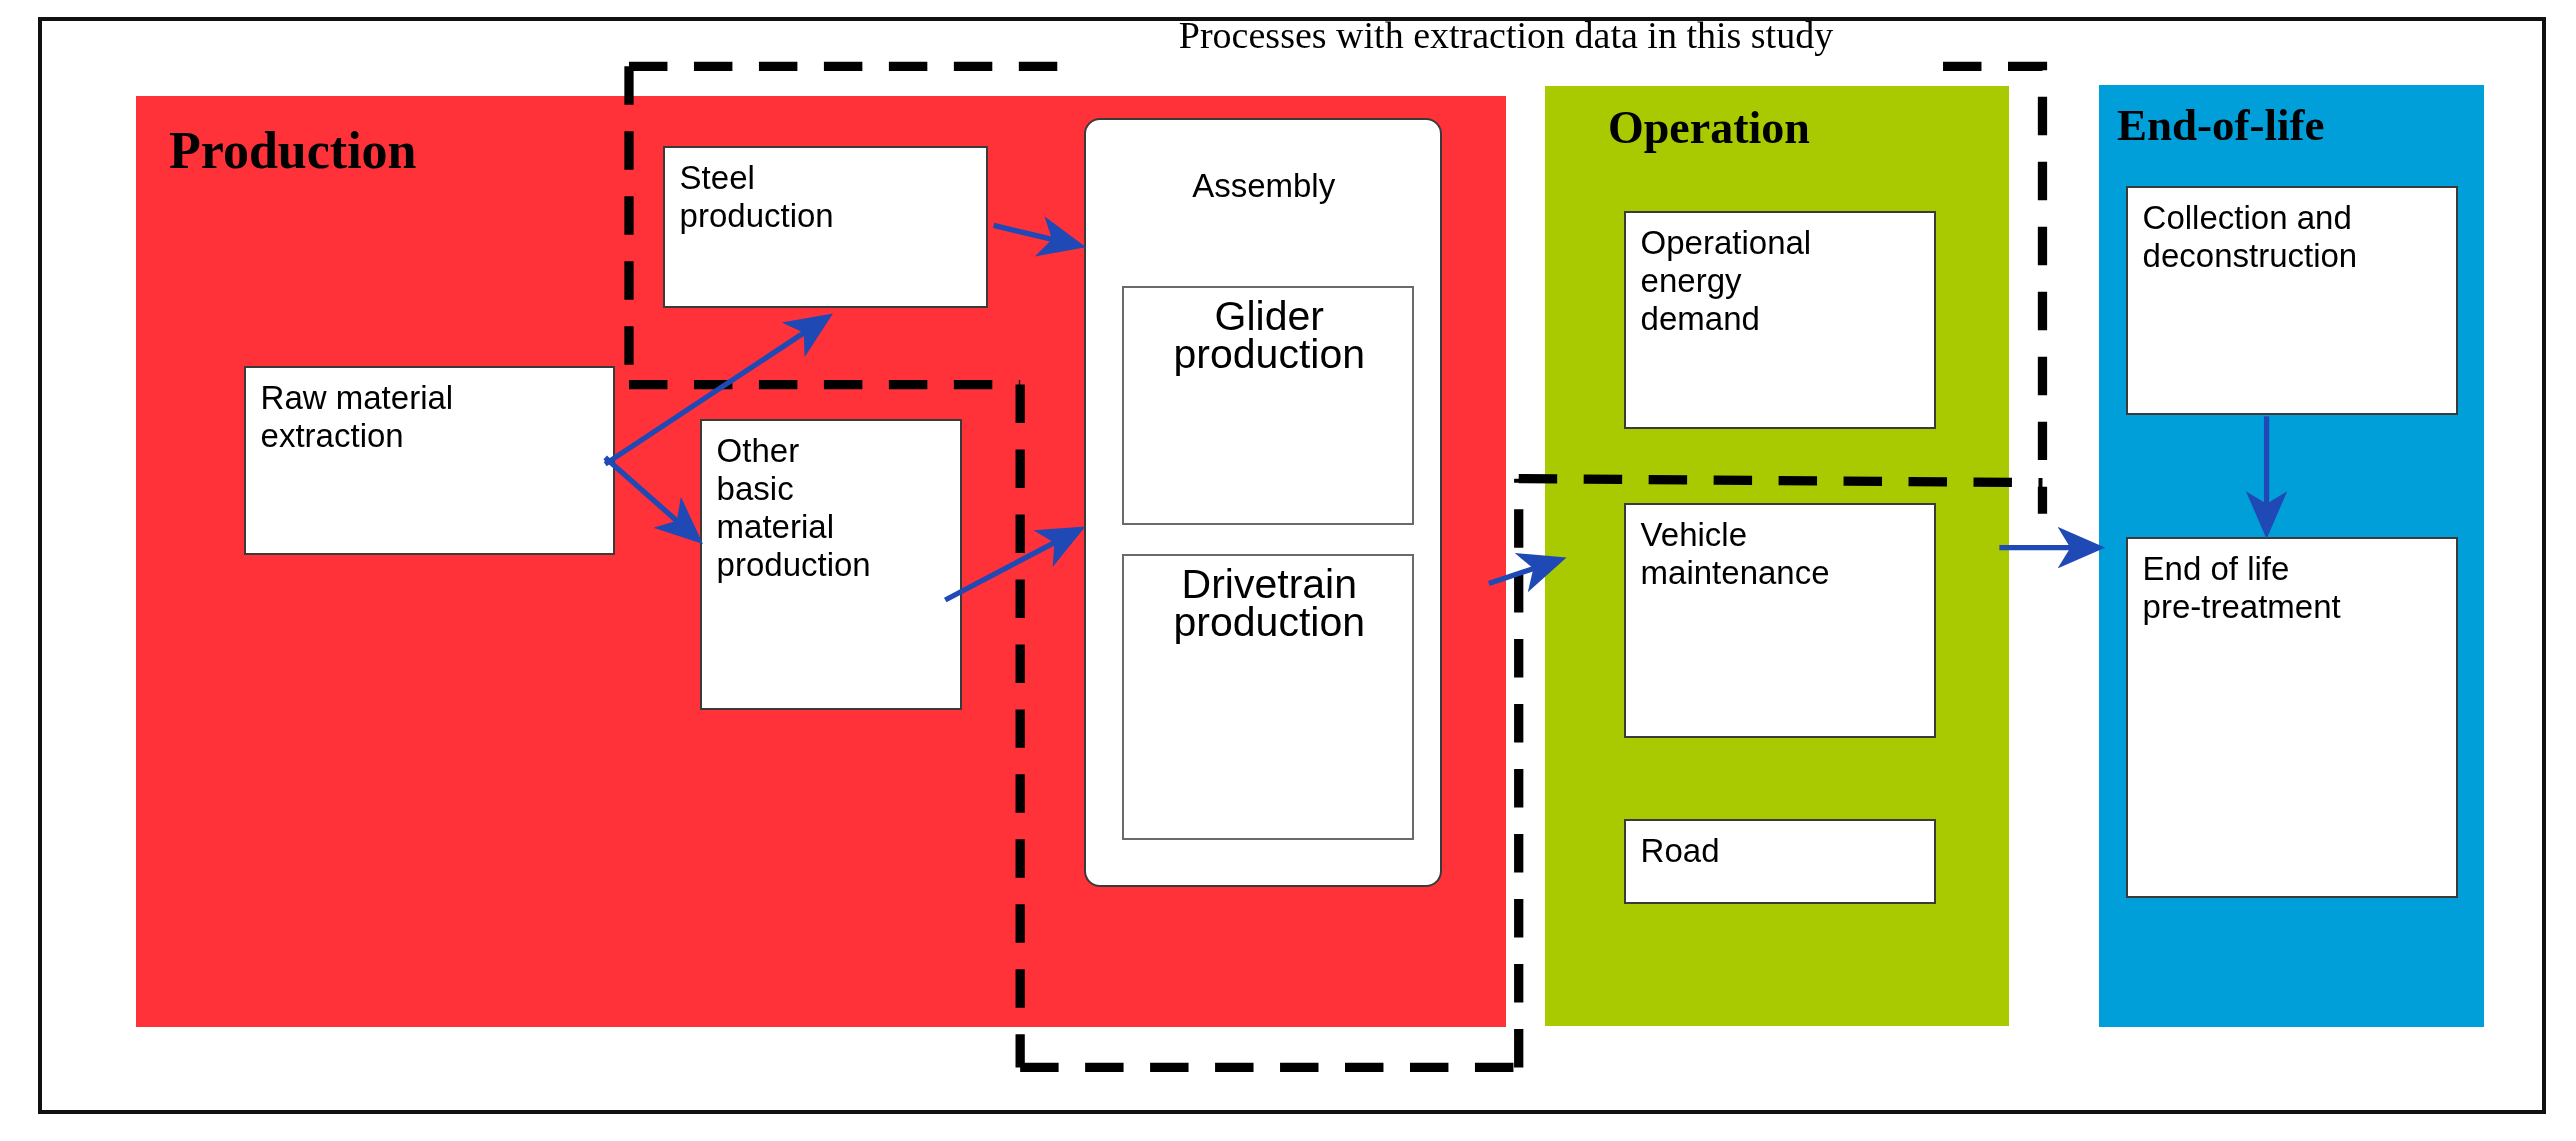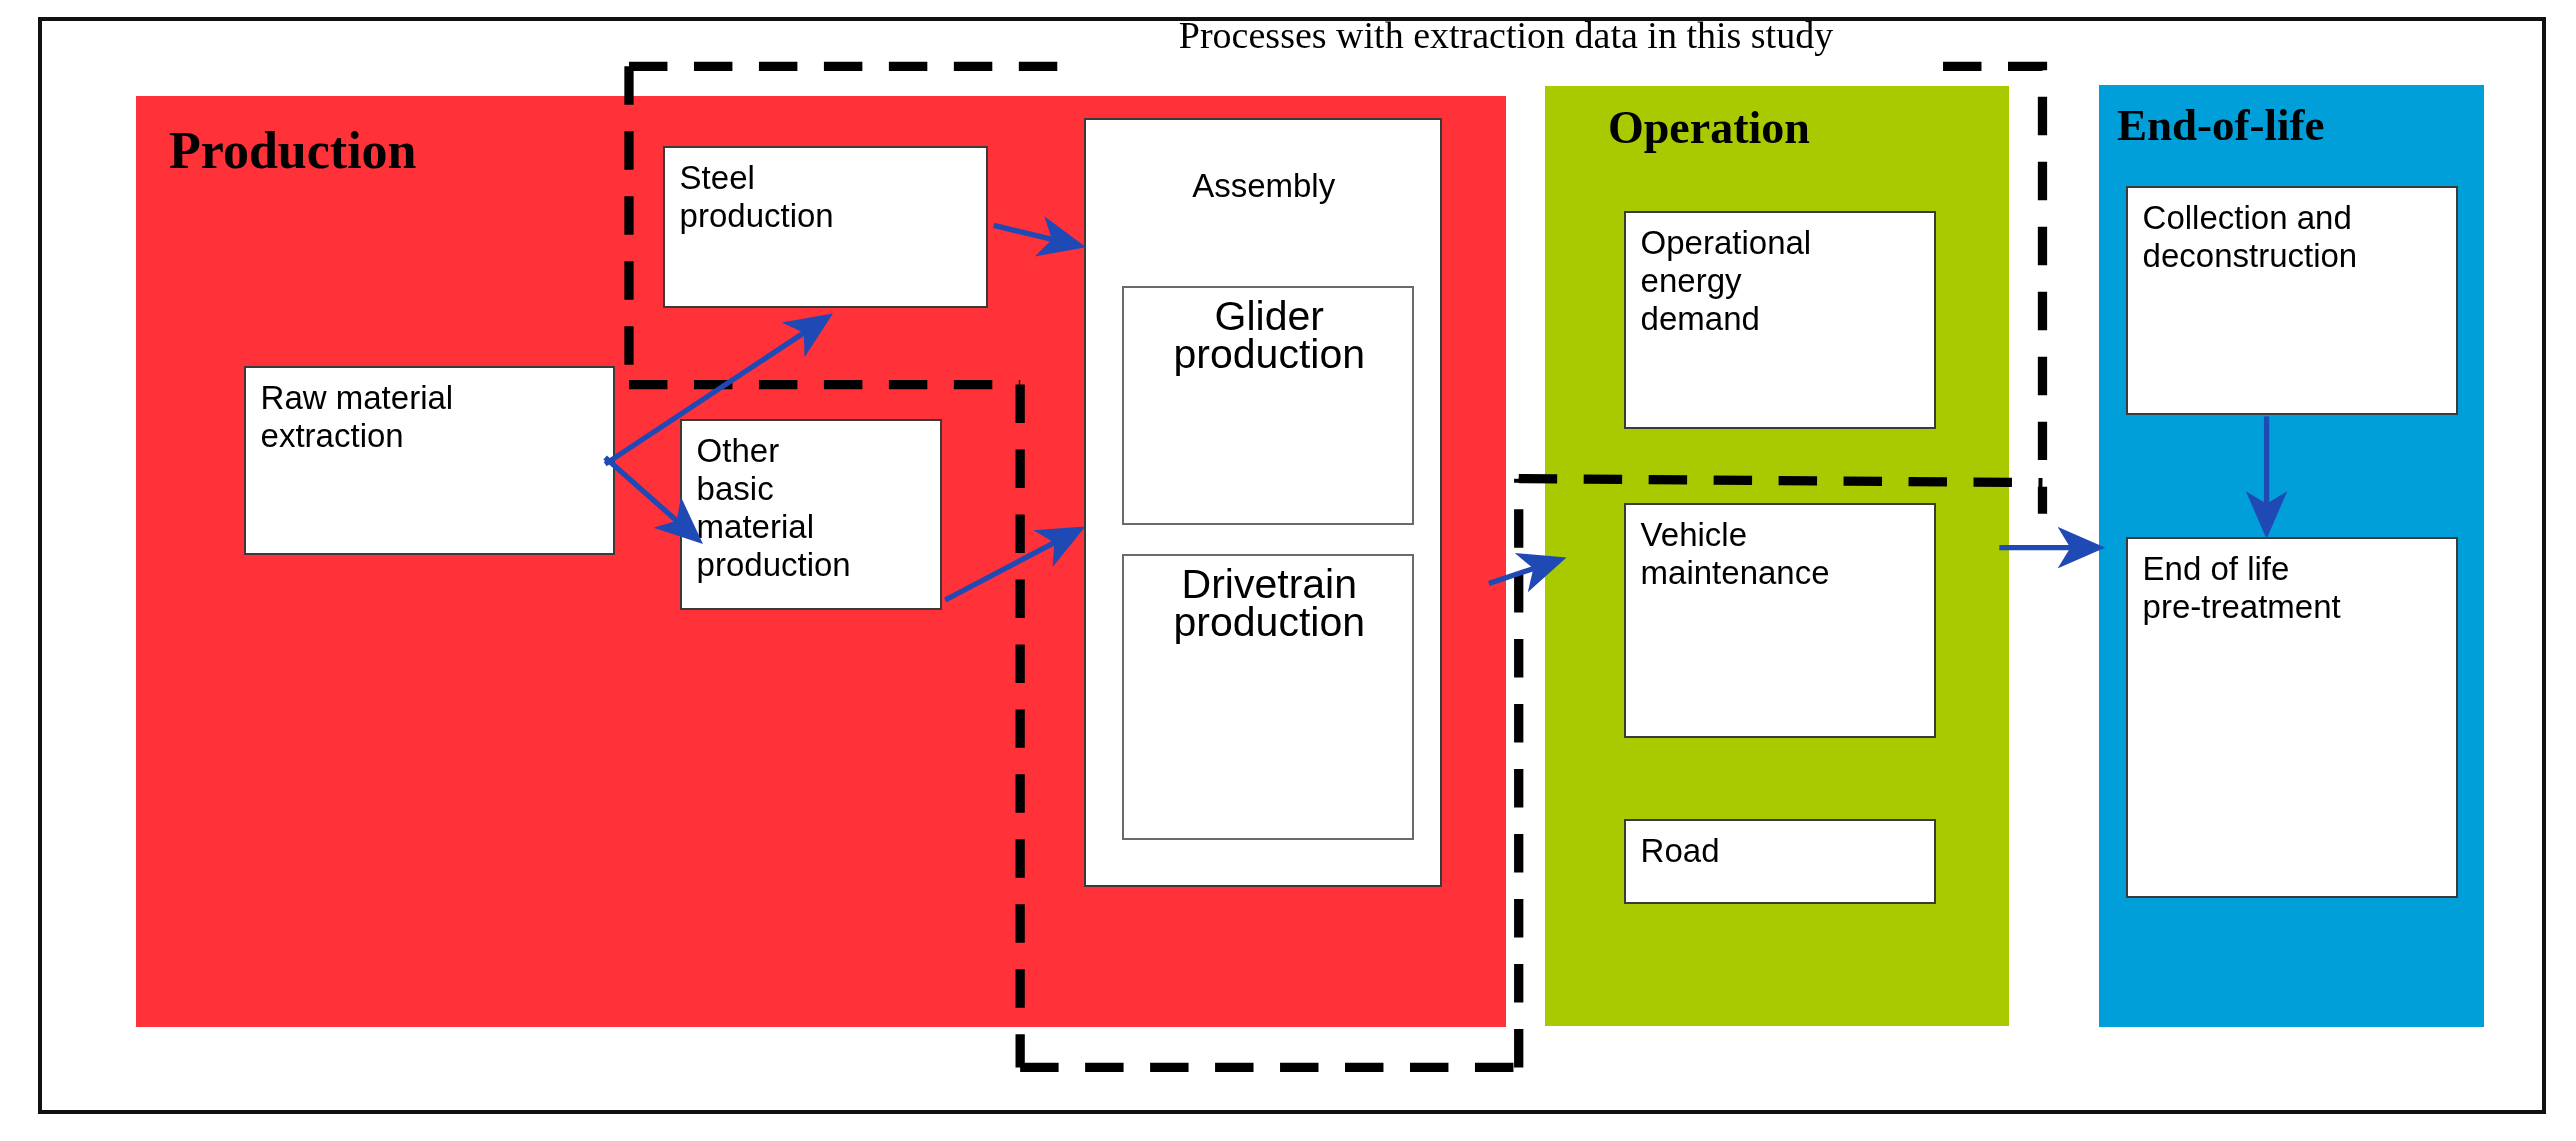--- a/index.html
+++ b/index.html
@@ -84,22 +84,22 @@
     border: 2px solid #6a6a6a;
     box-sizing: border-box;
     font-size: 41px;
     line-height: 38px;
     padding: 9.3px 12px 0 14.6px;
     white-space: pre-line;
   }
 
   #box-raw        { left: 244px;  top: 366px;  width: 371px;  height: 189px; }
   #box-steel      { left: 663px; top: 146px;  width: 325px;  height: 162px; }
-  #box-other      { left: 680px; top: 419px;  width: 262px;  height: 191px; }
-  #box-assembly   { left: 1084px; top: 118px;  width: 358px;  height: 769px; }
+  #box-other      { left: 700px; top: 419px;  width: 262px;  height: 291px; }
+  #box-assembly   { left: 1084px; top: 118px;  width: 358px;  height: 769px; border-radius: 16px; }
   #inner-glider   { left: 36px;   top: 166px;  width: 292px;  height: 239px; }
   #inner-drive    { left: 36px;   top: 434px;  width: 292px;  height: 286px; }
 
   #box-opdemand   { left: 1624px; top: 211px;  width: 312px;  height: 218px; }
   #box-vehmaint   { left: 1624px; top: 503px;  width: 312px;  height: 235px; }
   #box-road       { left: 1624px; top: 783px; width: 312px;  height: 85px; margin-top: 36px; }
 
   #box-collection { left: 2126px; top: 186px;  width: 332px;  height: 229px; }
   #box-eolpre     { left: 2126px; top: 537px;  width: 332px;  height: 361px; }
 

